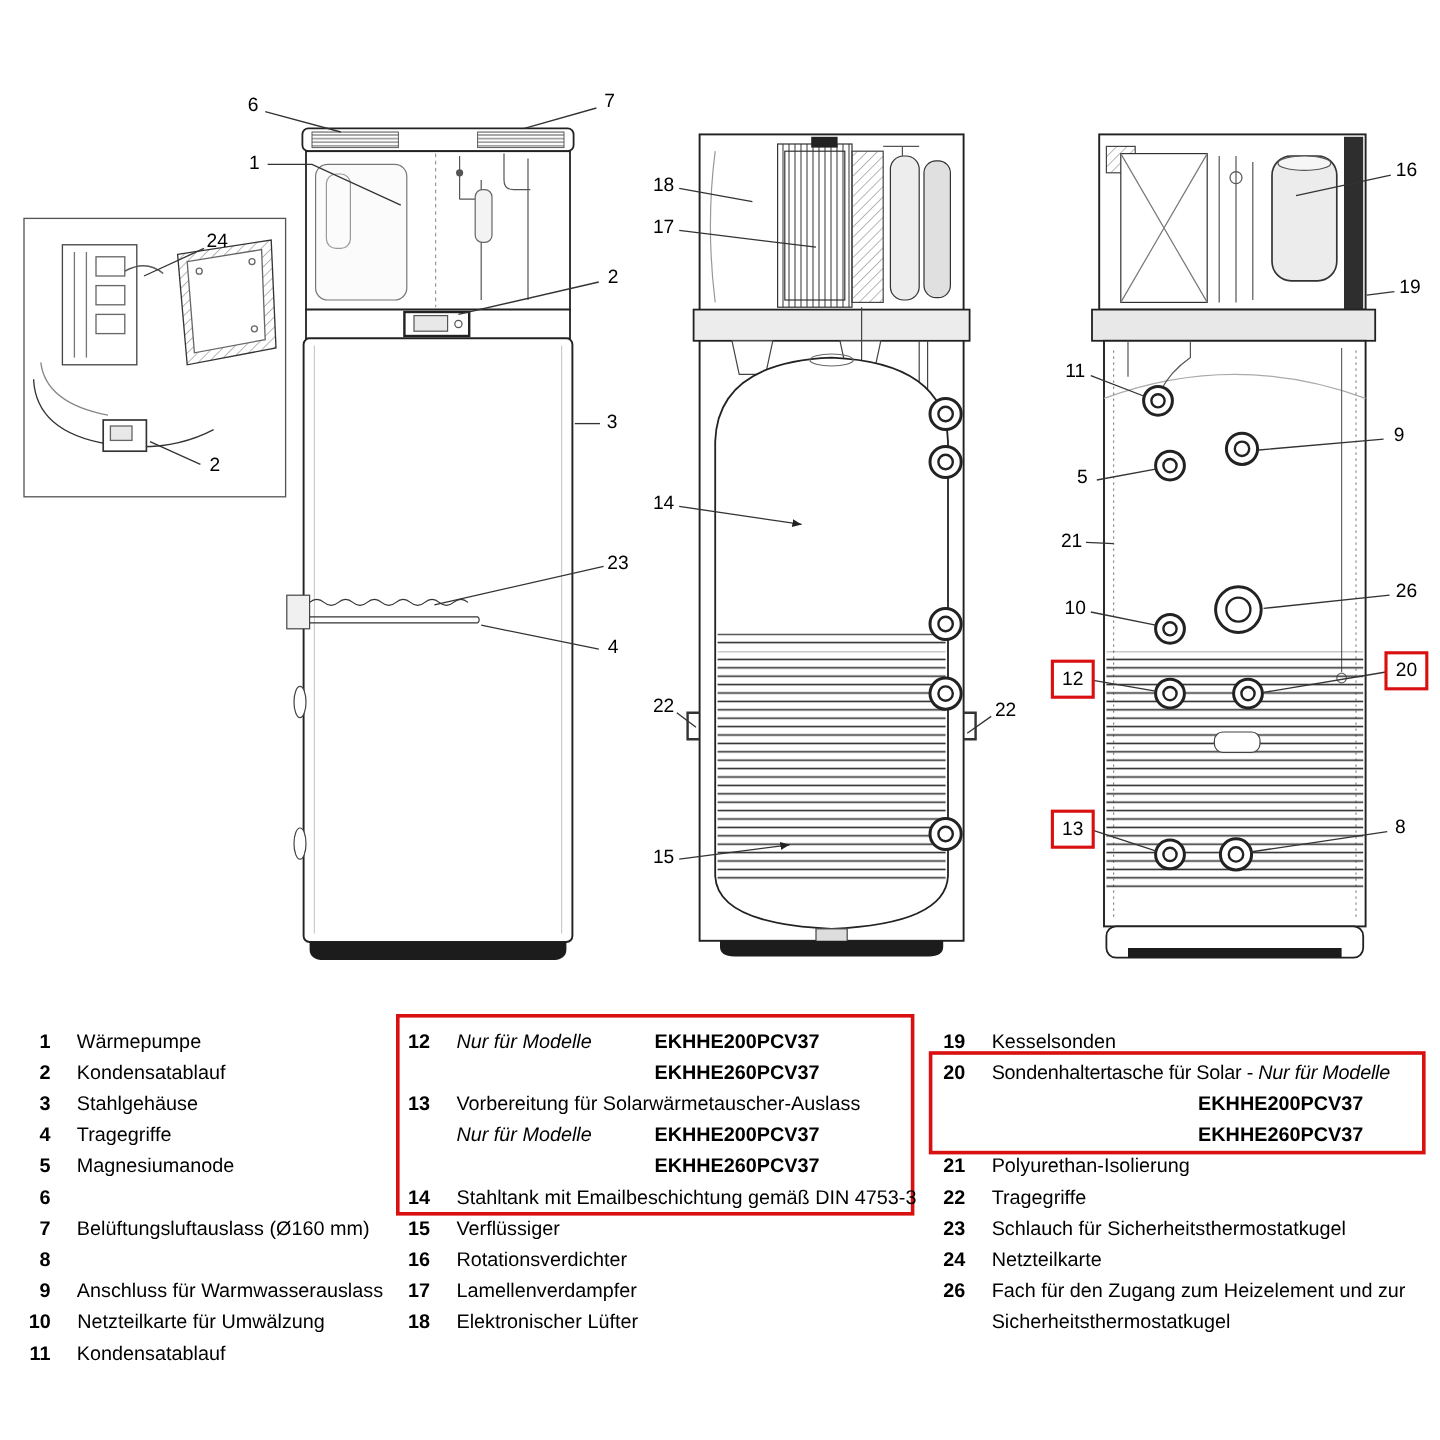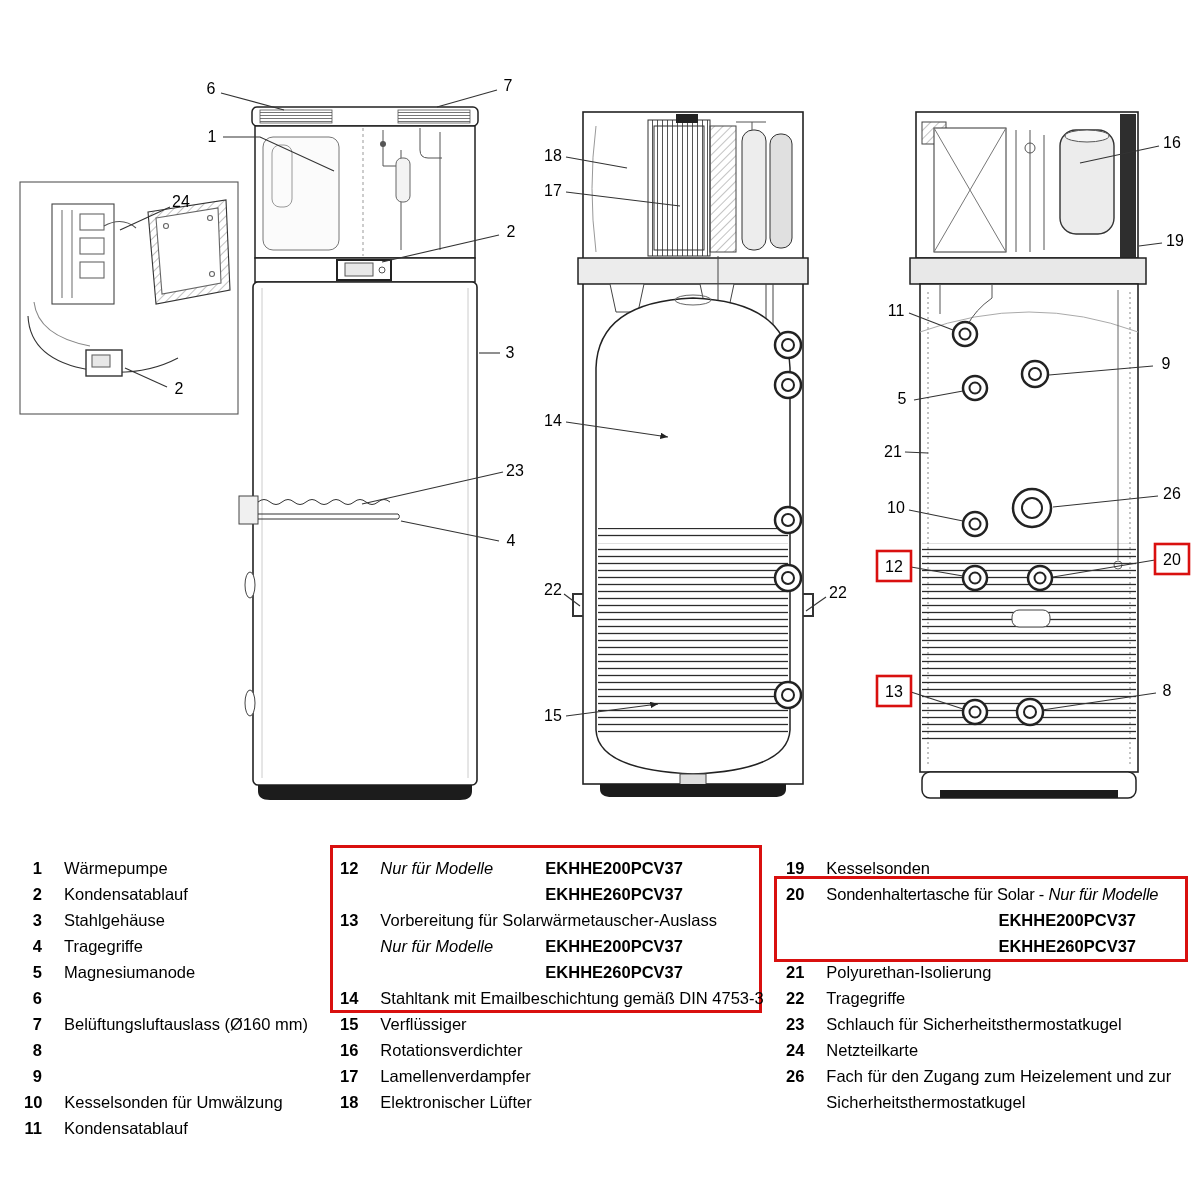--- a/index.html
+++ b/index.html
@@ -383,24 +383,25 @@
       </div>
   <div class="lrow">
         <span class="lnum">7</span>
         <span class="ltext">Belüftungsluftauslass (Ø160 mm)</span>
       </div>
   <div class="lrow">
         <span class="lnum">8</span>
       </div>
   <div class="lrow">
         <span class="lnum">9</span>
+        <span class="ltext">Anschluss für Warmwasserauslass</span>
       </div>
   <div class="lrow">
         <span class="lnum">10</span>
-        <span class="ltext">Kesselsonden für Umwälzung</span>
+        <span class="ltext">Netzteilkarte für Umwälzung</span>
       </div>
   <div class="lrow">
         <span class="lnum">11</span>
         <span class="ltext">Kondensatablauf</span>
       </div>
 </div>
 
 <div class="legend-col" id="col2">
   <div class="lrow">
     <span class="lnum">12</span>

